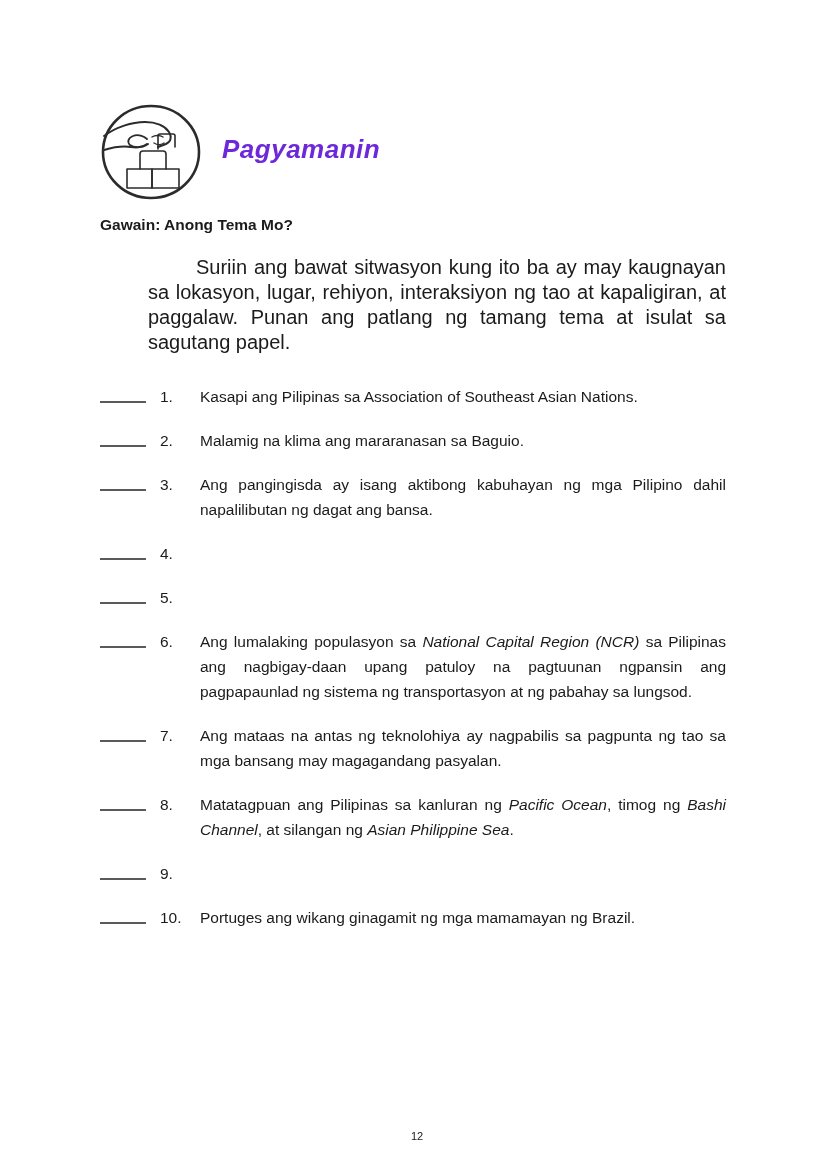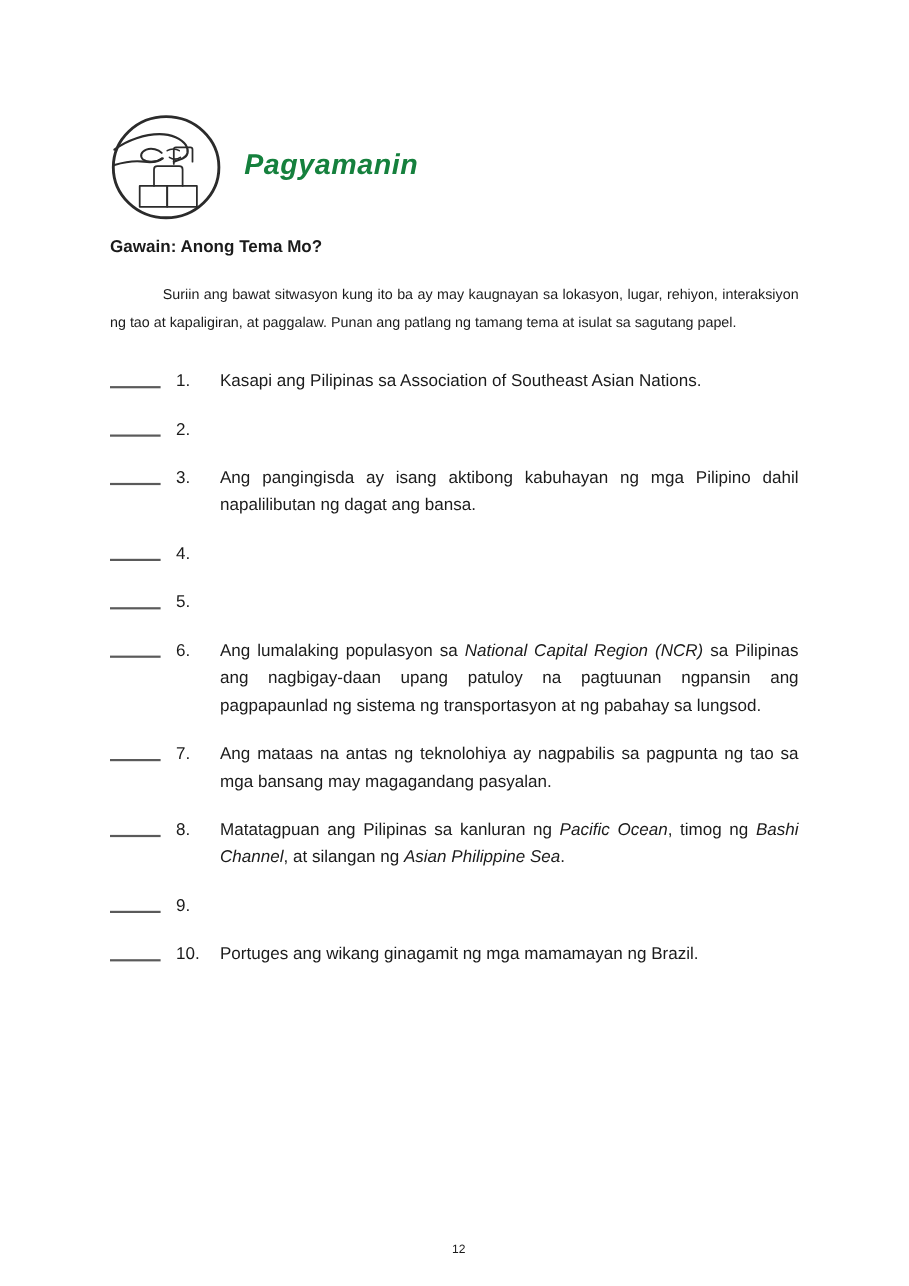--- a/index.html
+++ b/index.html
@@ -11,29 +11,29 @@
     color: #1b1b1b;
     overflow: hidden;
   }
   .page { padding: 103px 100px 0 100px; }
 
   .header { display: flex; align-items: center; gap: 20px; }
   .logo { width: 102px; height: 98px; flex: none; }
   .logo svg { width: 100%; height: 100%; }
   .title {
     font-size: 26px; font-weight: bold; font-style: italic;
-    letter-spacing: 0.5px; color: #15803d;
+    letter-spacing: 0.5px; color: #6d28d9;
     margin-top: -6px;
   }
 
   .heading { margin-top: 15px; font-size: 15.5px; font-weight: bold; }
 
   .instructions {
-    margin-top: 21px; font-size: 13px; line-height: 25px;
-    text-align: justify; text-indent: 48px;
+    margin-top: 21px; font-size: 20px; line-height: 25px;
+    text-align: justify; text-indent: 48px; margin-left: 48px;
   }
 
   .items { margin-top: 29px; }
   .item { display: flex; margin-bottom: 19px; font-size: 15.5px; line-height: 25px; }
   .blank {
     width: 46px; height: 19px; flex: none;
     border-bottom: 2px solid #5a5a5a;
   }
   .num { width: 40px; margin-left: 14px; flex: none; }
   .text { flex: 1; text-align: justify; }
@@ -80,20 +80,21 @@
   <div class="items" id="items">
   <div class="item">
     <span class="blank"></span>
     <span class="num">1.</span>
     <div class="text"><span>Kasapi ang Pilipinas sa Association of Southeast Asian Nations.</span></div>
   </div>
 
   <div class="item">
     <span class="blank"></span>
     <span class="num">2.</span>
+    <div class="text"><span>Malamig na klima ang mararanasan sa Baguio.</span></div>
   </div>
 
   <div class="item">
     <span class="blank"></span>
     <span class="num">3.</span>
     <div class="text"><span>Ang pangingisda ay isang aktibong kabuhayan ng mga Pilipino dahil napalilibutan ng dagat ang bansa.</span></div>
   </div>
 
   <div class="item">
     <span class="blank"></span>

